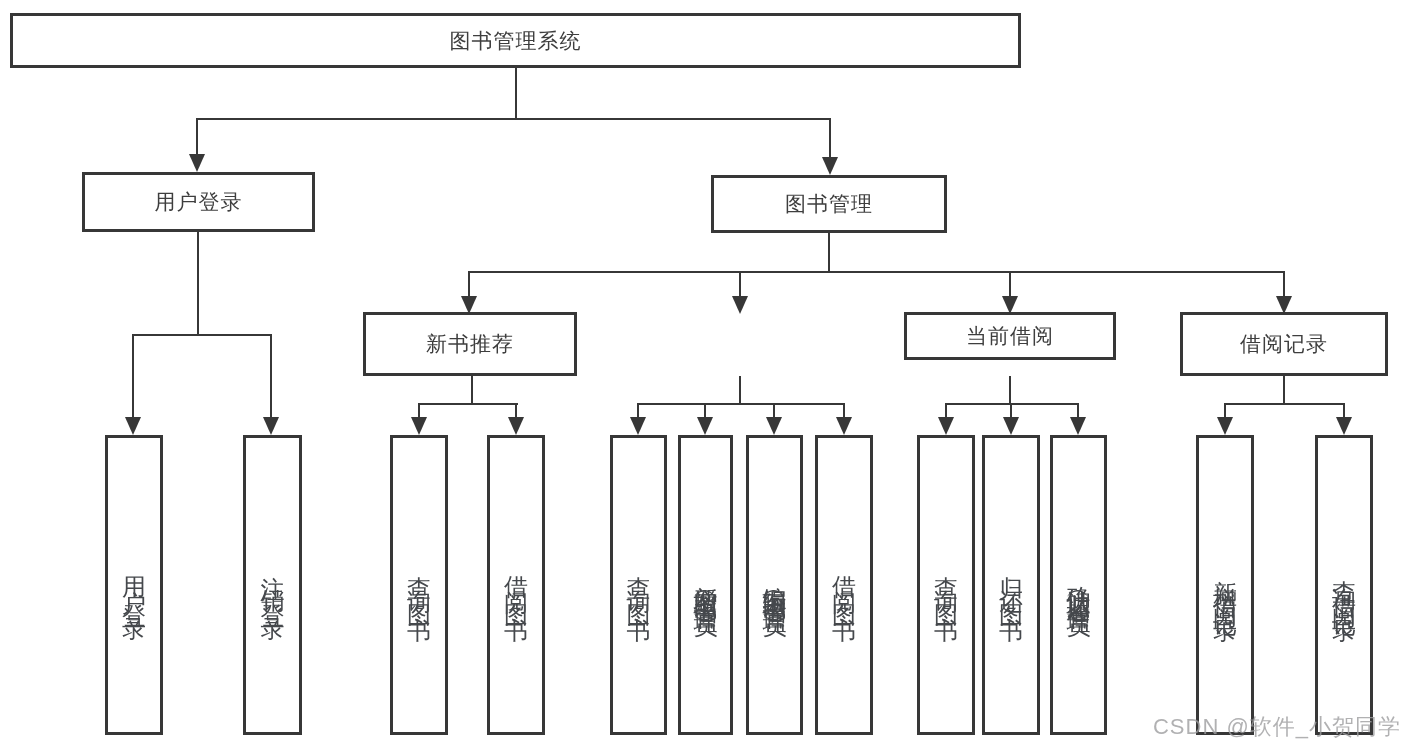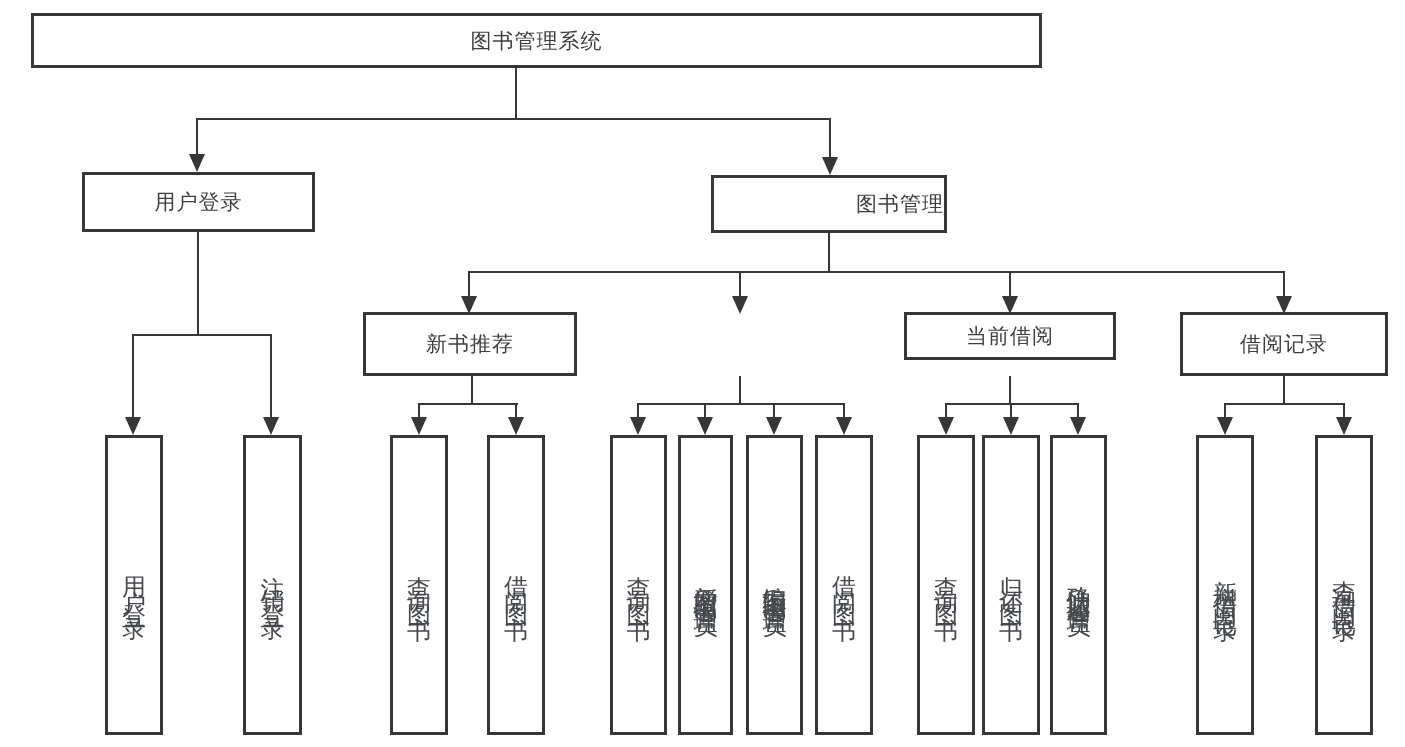--- a/index.html
+++ b/index.html
@@ -28,28 +28,28 @@
   .watermark{
     position:absolute;top:712px;right:4px;z-index:6;
     font-size:22px;color:#9e9ea0;opacity:.8;letter-spacing:1px;
   }
 </style>
 </head>
 <body>
 
 <div class="canvas">
 
-  <div class="box hdr" style="left:10px;top:13px;width:1011px;height:55px;margin-left:21px;">
+  <div class="box hdr" style="left:10px;top:13px;width:1011px;height:55px;">
     <span>图书管理系统</span>
   </div>
 
   <div class="box hdr" style="left:82px;top:172px;width:233px;height:60px;">
     <span>用户登录</span>
   </div>
-  <div class="box hdr" style="left:711px;top:175px;width:236px;height:58px;justify-content:flex-end;">
+  <div class="box hdr" style="left:711px;top:175px;width:236px;height:58px;">
     <span>图书管理</span>
   </div>
 
   <div class="box hdr" style="left:363px;top:312px;width:214px;height:64px;">
     <span>新书推荐</span>
   </div>
   <div class="box hdr" style="left:904px;top:312px;width:212px;height:48px;">
     <span>当前借阅</span>
   </div>
   <div class="box hdr" style="left:1180px;top:312px;width:208px;height:64px;">
@@ -152,14 +152,15 @@
   <div class="line" style="left:1077px;top:403px;width:2px;height:16px;"></div>
   <div class="arrow" style="left:1070px;top:417px;"></div>
 
   <div class="line" style="left:1283px;top:376px;width:2px;height:29px;"></div>
   <div class="line" style="left:1224px;top:403px;width:121px;height:2px;"></div>
   <div class="line" style="left:1224px;top:403px;width:2px;height:16px;"></div>
   <div class="arrow" style="left:1217px;top:417px;"></div>
   <div class="line" style="left:1343px;top:403px;width:2px;height:16px;"></div>
   <div class="arrow" style="left:1336px;top:417px;"></div>
 
+  <div class="watermark">CSDN @软件_小贺同学</div>
 
 </div>
 
 </body></html>

